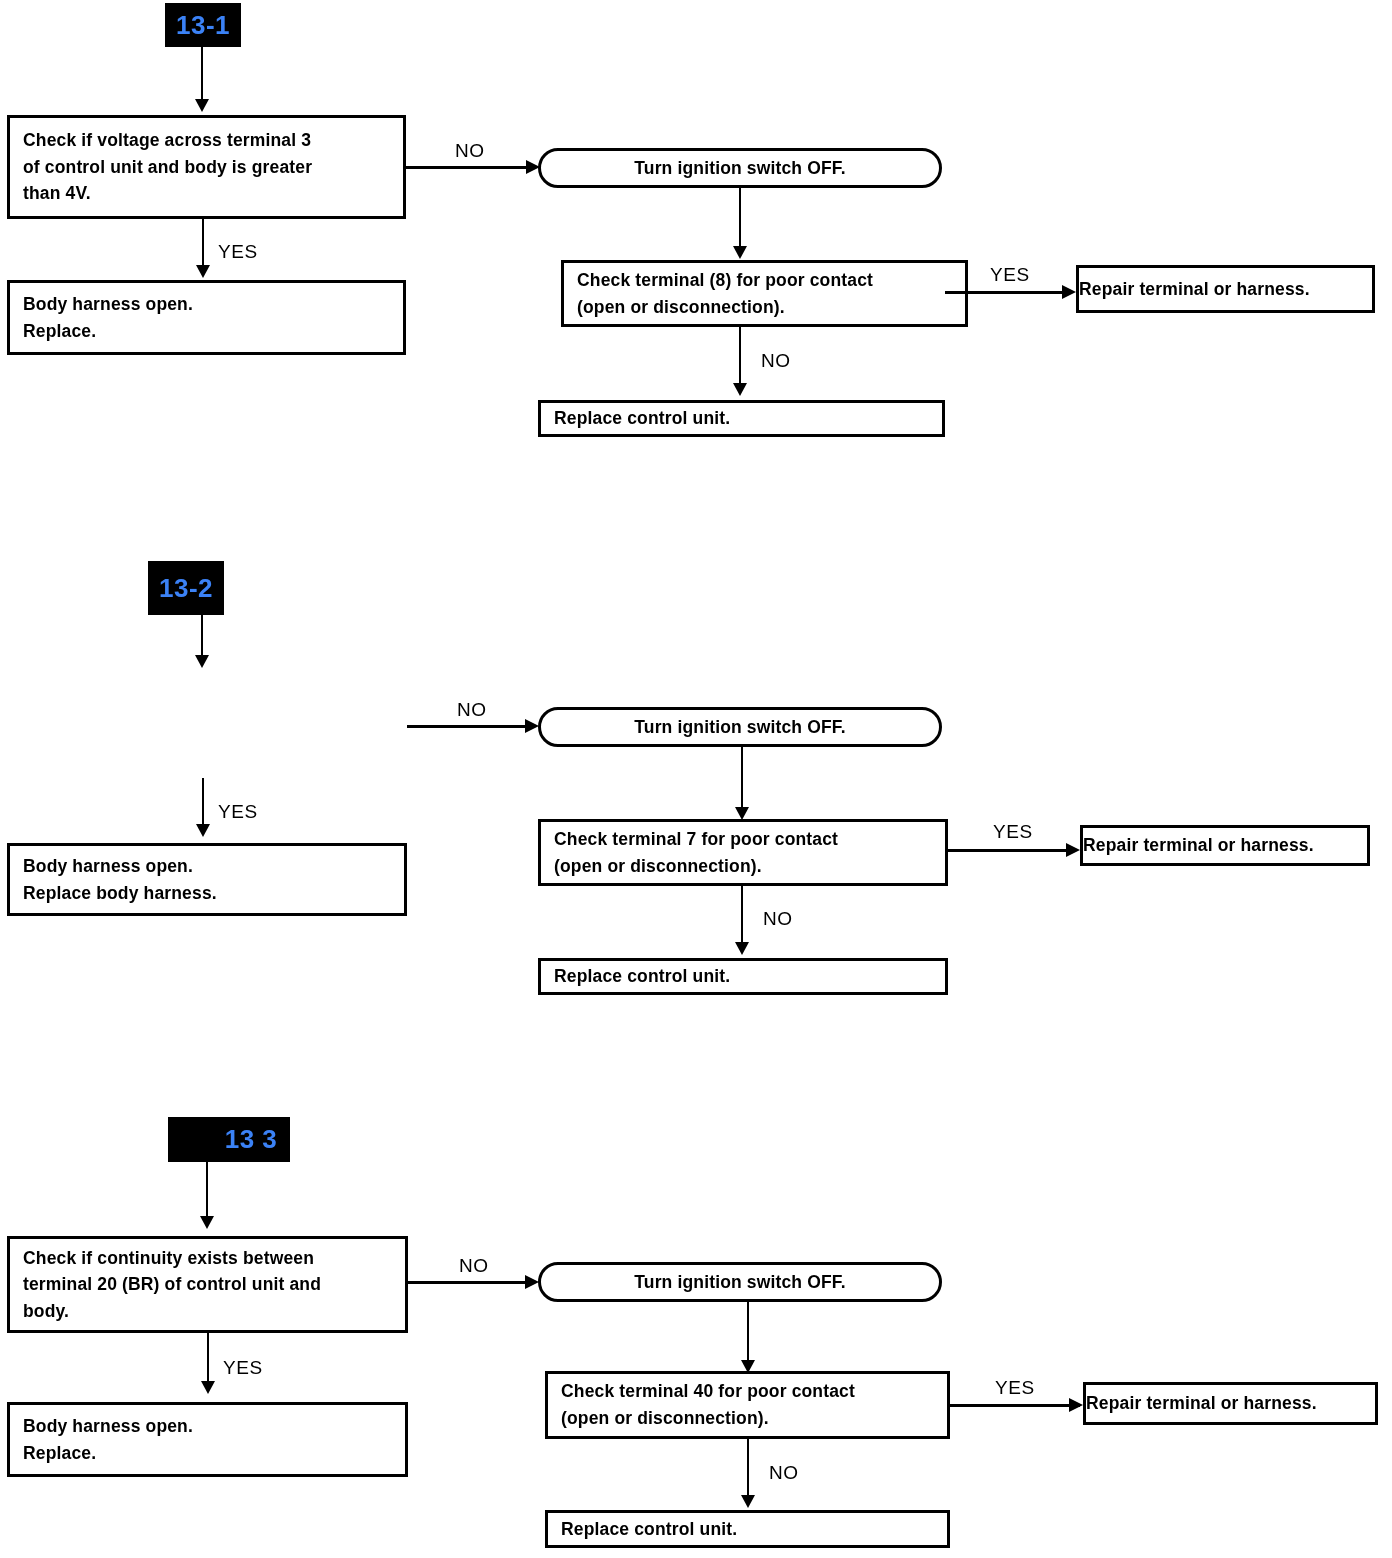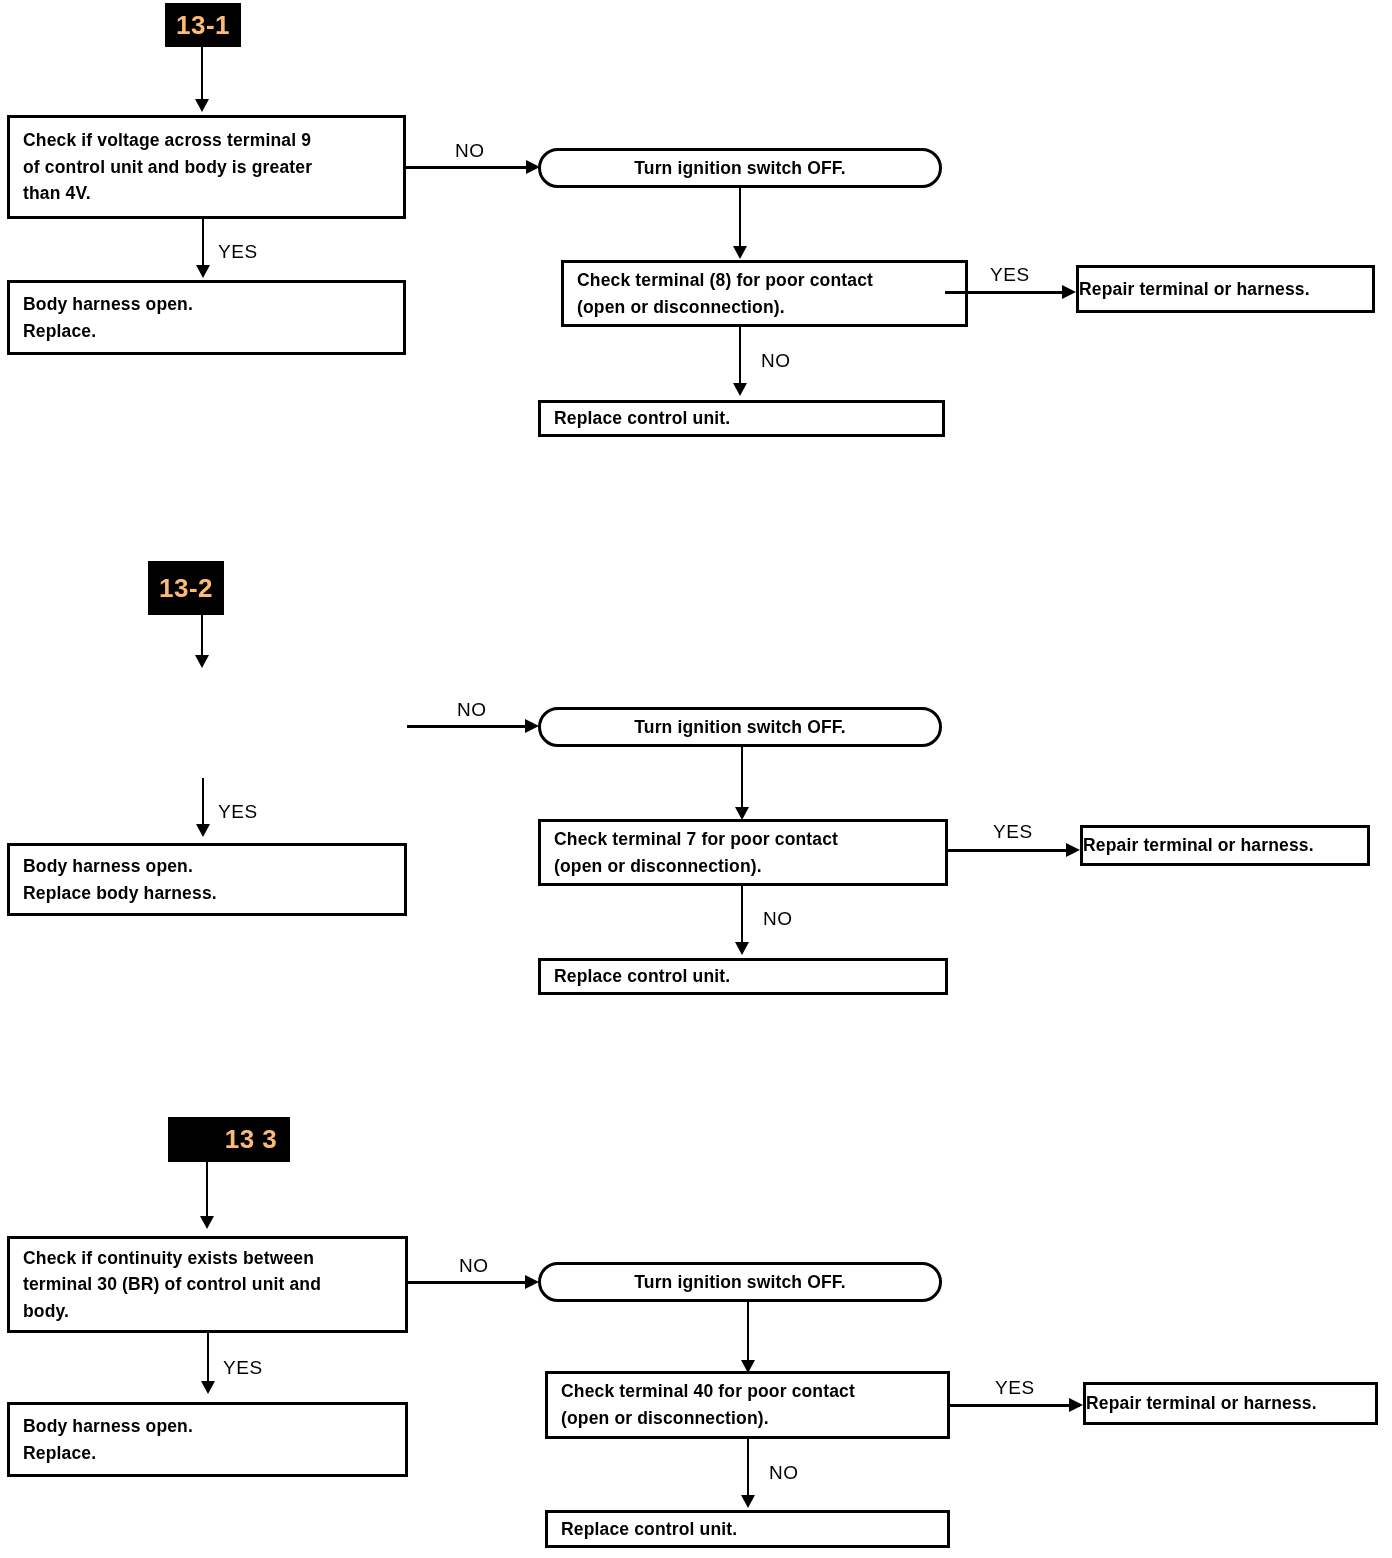--- a/index.html
+++ b/index.html
@@ -94,42 +94,42 @@
     position: absolute;
     font-size: 19px;
     font-weight: normal;
     letter-spacing: 0.6px;
   }
 
   
   .badge {
     position: absolute;
     background: #000000;
-    color: #fdba74;
+    color: #3b82f6;
     display: flex;
     align-items: center;
     justify-content: center;
     font-size: 26px;
     font-weight: bold;
     letter-spacing: 0.5px;
   }
 </style>
 </head>
 <body>
 
 <div id="chart-root">
 
   <div class="badge" style="left:165px; top:3px; width:76px; height:44px;">
     <span>13-1</span>
   </div>
   <div class="vline thin" style="left:201px; top:47px; height:53px;"></div>
   <div class="arrow-down" style="left:195px; top:99px;"></div>
 
   <div class="node rect" style="left:7px; top:115px; width:399px; height:104px;">
-    <span class="txt">Check if voltage across terminal 9
+    <span class="txt">Check if voltage across terminal 3
 of control unit and body is greater
 than 4V.</span>
   </div>
 
   <div class="vline thin" style="left:202px; top:219px; height:48px;"></div>
   <div class="arrow-down" style="left:196px; top:265px;"></div>
   <div class="edge-label" style="left:218px; top:241px;">YES</div>
 
   <div class="node rect" style="left:7px; top:280px; width:399px; height:75px;">
     <span class="txt">Body harness open.
@@ -217,21 +217,21 @@
   </div>
 
   <div class="badge" style="left:168px; top:1117px; width:78px; height:45px;padding-left:44px;">
     <span>13 3</span>
   </div>
   <div class="vline thin" style="left:206px; top:1162px; height:56px;"></div>
   <div class="arrow-down" style="left:200px; top:1216px;"></div>
 
   <div class="node rect" style="left:7px; top:1236px; width:401px; height:97px;">
     <span class="txt">Check if continuity exists between
-terminal 30 (BR) of control unit and
+terminal 20 (BR) of control unit and
 body.</span>
   </div>
 
   <div class="vline thin" style="left:207px; top:1333px; height:50px;"></div>
   <div class="arrow-down" style="left:201px; top:1381px;"></div>
   <div class="edge-label" style="left:223px; top:1357px;">YES</div>
 
   <div class="node rect" style="left:7px; top:1402px; width:401px; height:75px;">
     <span class="txt">Body harness open.
 Replace.</span>

